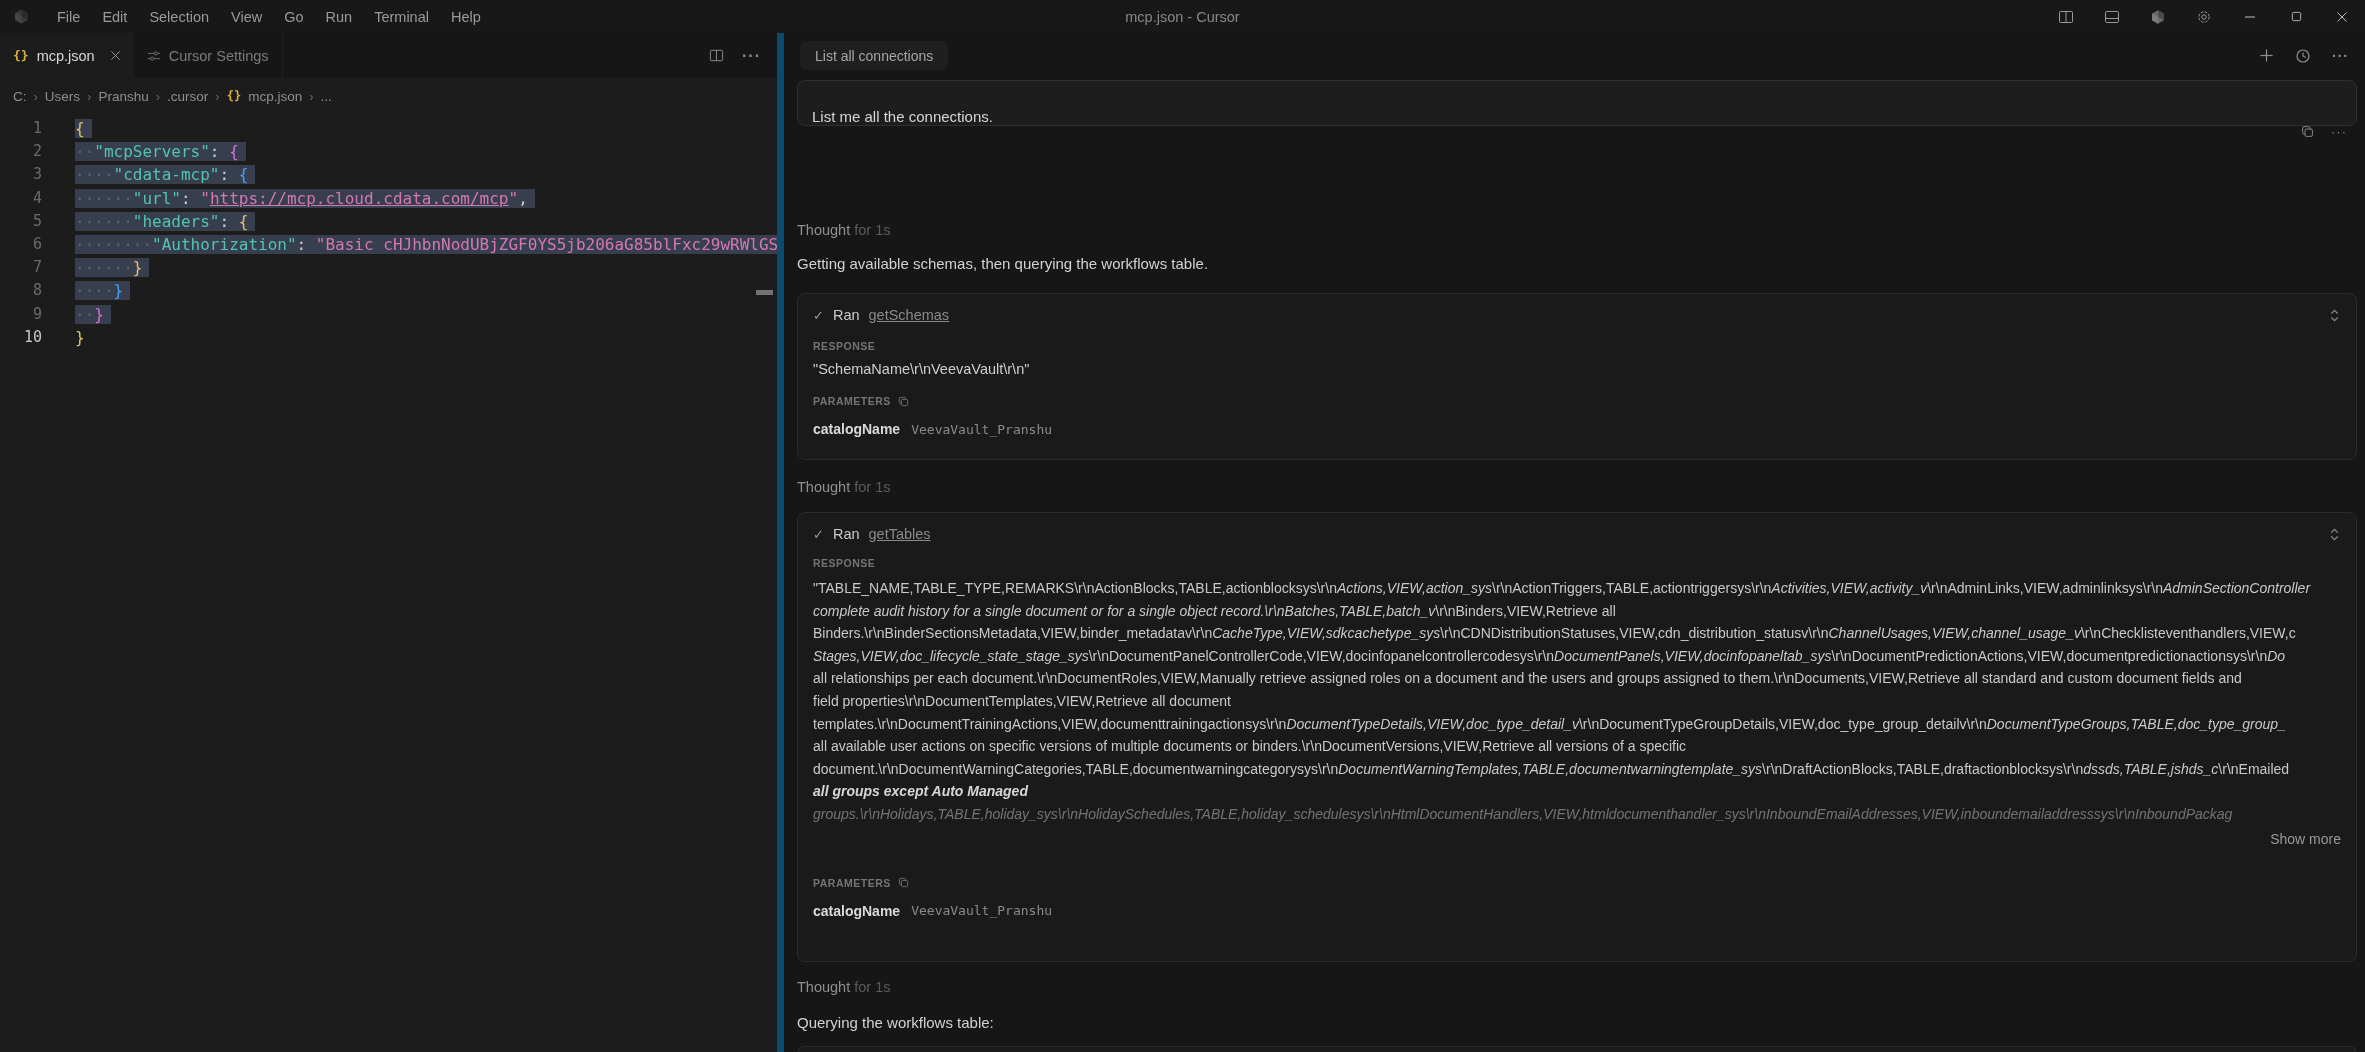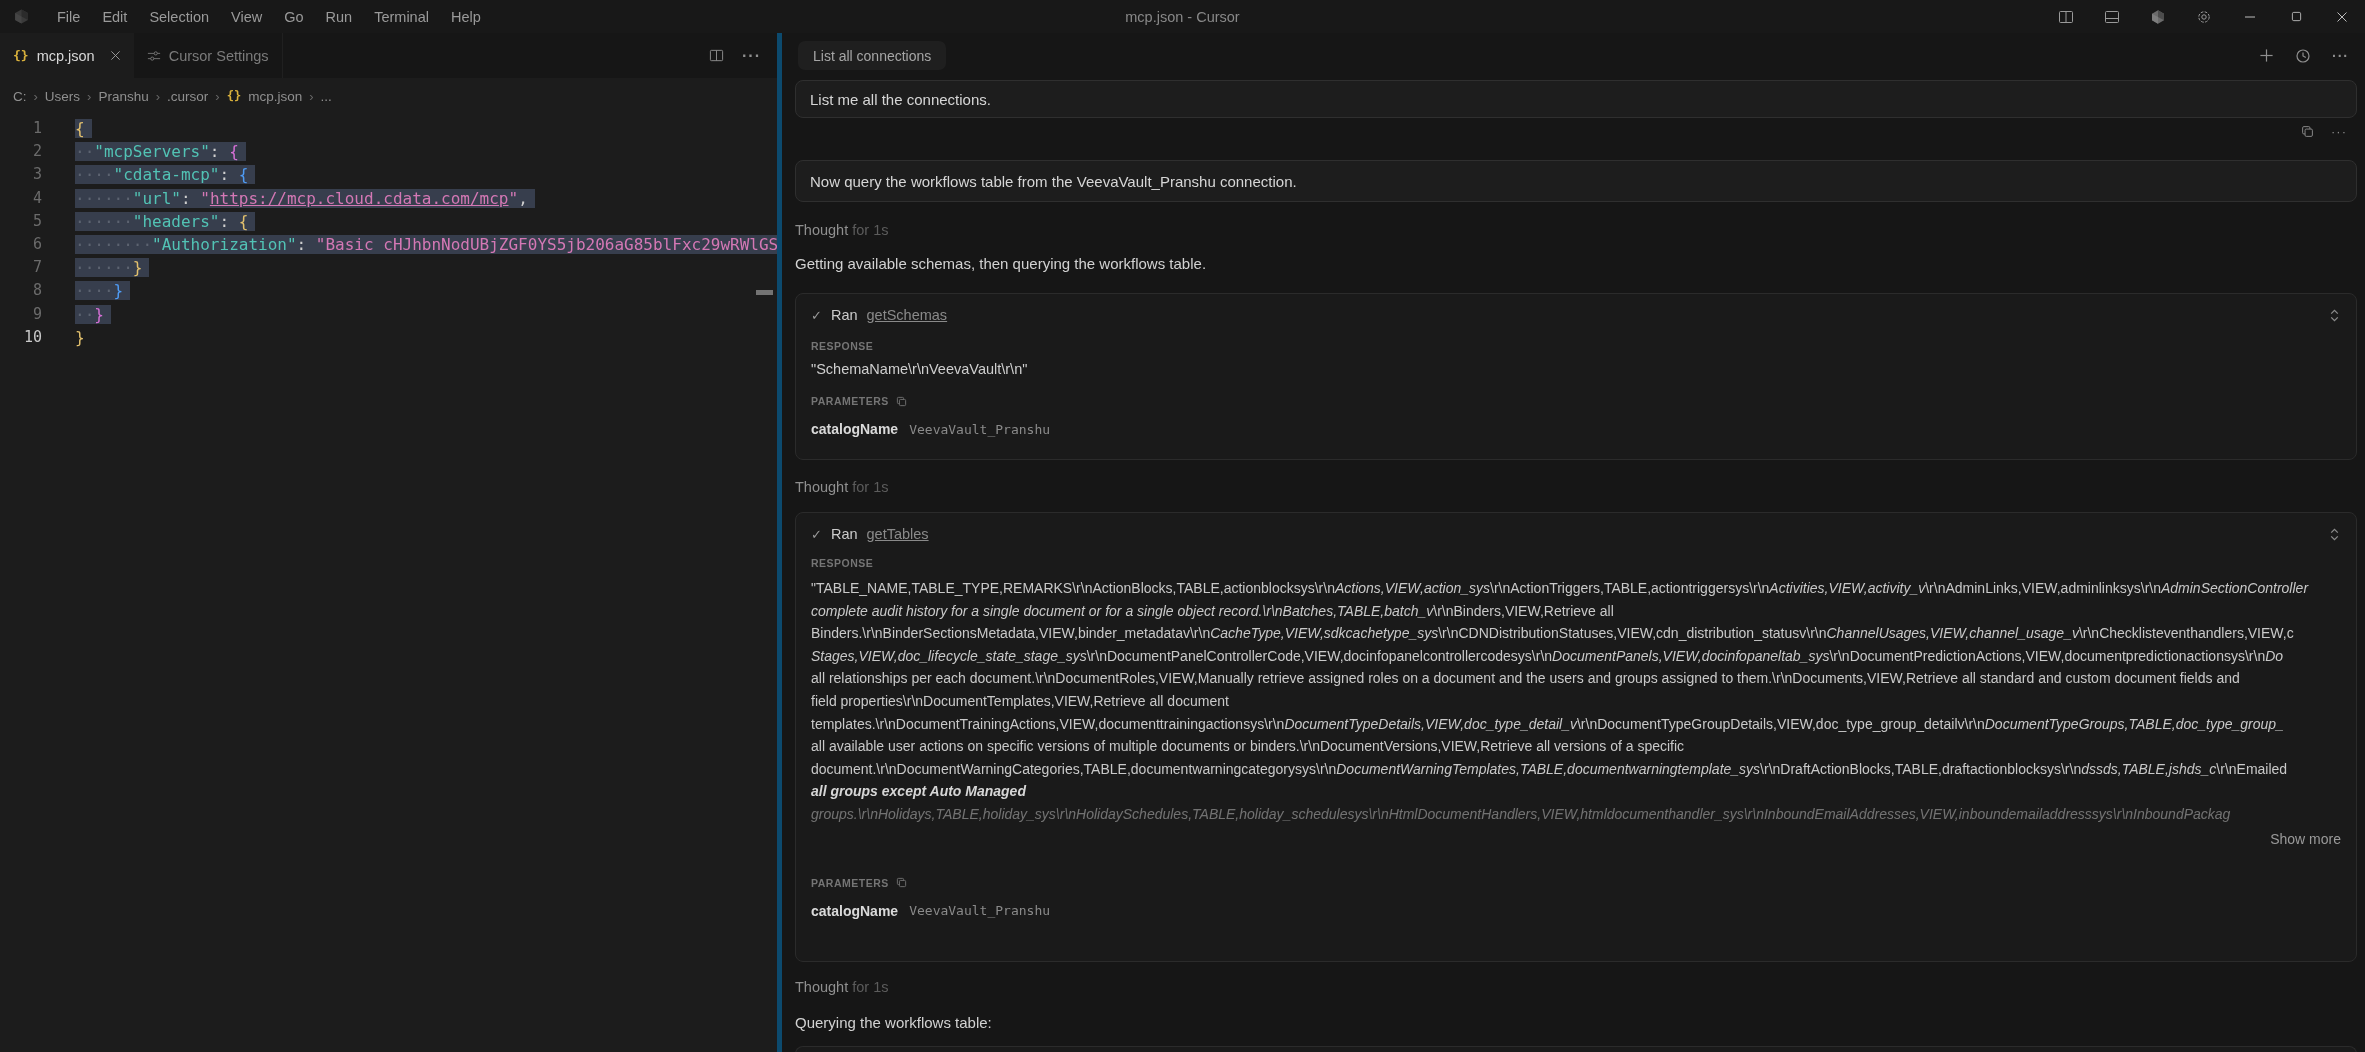--- a/index.html
+++ b/index.html
@@ -41,30 +41,30 @@
   .ln.cur { color:#c8c8c8; }
   .lc { margin-left:33px; white-space:pre; overflow:hidden; flex:1; }
   .sel { background:#373e4d; padding-right:7px; }
   .ws { color:#5c6370; }
   .tk-y { color:#e2c06d; } .tk-m { color:#d670d6; } .tk-b { color:#4f9cf5; }
   .tk-k { color:#52c3b5; } .tk-s { color:#d478b5; } .tk-p { color:#cfcfcf; }
   .un { text-decoration:underline; }
   .ruler-mark { position:absolute; right:4px; top:176px; width:17px; height:5px; background:#737373; }
 
   
-  .chat-pane { flex:1; background:#161616; border-left:5px solid #0c4a6e; position:relative; }
+  .chat-pane { flex:1; background:#161616; border-left:7px solid #0c4a6e; position:relative; }
   .chat-tabs { height:45px; display:flex; align-items:center; padding:0 16px; }
   .chat-tab { height:29px; background:#1f1f1f; border-radius:7px; display:flex; align-items:center;
     padding:0 15px; color:#a6a6a6; font-size:14px; white-space:nowrap; }
   .chat-tab-actions { margin-left:auto; display:flex; gap:21px; color:#8f8f8f; align-items:center; }
 
   .chat-body { position:absolute; top:45px; left:0; right:0; bottom:0; overflow:hidden; }
   .bubble { position:absolute; left:13px; right:8px; background:#1d1d1d; border:1px solid #2f2f2f;
     border-radius:8px; display:flex; align-items:center; padding:0 14px; font-size:15px; color:#d6d6d6; }
-  #bubble1 { top:2px; height:38px; }
+  #bubble1 { top:2px; height:46px;align-items:flex-end; }
   .msg-actions { position:absolute; top:46px; right:18px; display:flex; gap:17px; color:#8a8a8a; align-items:center; }
   #bubble2 { top:82px; height:42px; }
 
   .thought { position:absolute; left:13px; font-size:14.5px; color:#8f8f8f; }
   .thought .dim { color:#5c5c5c; margin-left:4px; }
   #thought1 { top:144px; } #thought2 { top:401px; } #thought3 { top:901px; }
 
   .chat-text { position:absolute; left:13px; color:#d2d2d2; font-size:15px; }
   #text1 { top:177px; } #text2 { top:936px; }
 
@@ -290,23 +290,20 @@
       <div class="msg-actions">
         <span>
           <svg width="13" height="13" viewBox="0 0 16 16" fill="none" stroke="#8a8a8a" stroke-width="1.2">
               <rect x="5" y="5" width="9" height="9" rx="1.5"></rect>
               <path d="M11 5V3.5A1.5 1.5 0 0 0 9.5 2h-6A1.5 1.5 0 0 0 2 3.5v6A1.5 1.5 0 0 0 3.5 11H5"></path>
             </svg>
         </span>
         <span style="font-size:13px; letter-spacing:1px;">···</span>
       </div>
 
-      <div class="bubble" id="bubble2">
-        <span>Now query the workflows table from the VeevaVault_Pranshu connection.</span>
-      </div>
 
       <div class="thought" id="thought1">
         <span>Thought</span><span class="dim">for 1s</span>
       </div>
 
       <div class="chat-text" id="text1">Getting available schemas, then querying the workflows table.</div>
 
       <div class="card" id="card1">
         <div class="card-head">
           <span class="check">✓</span>

